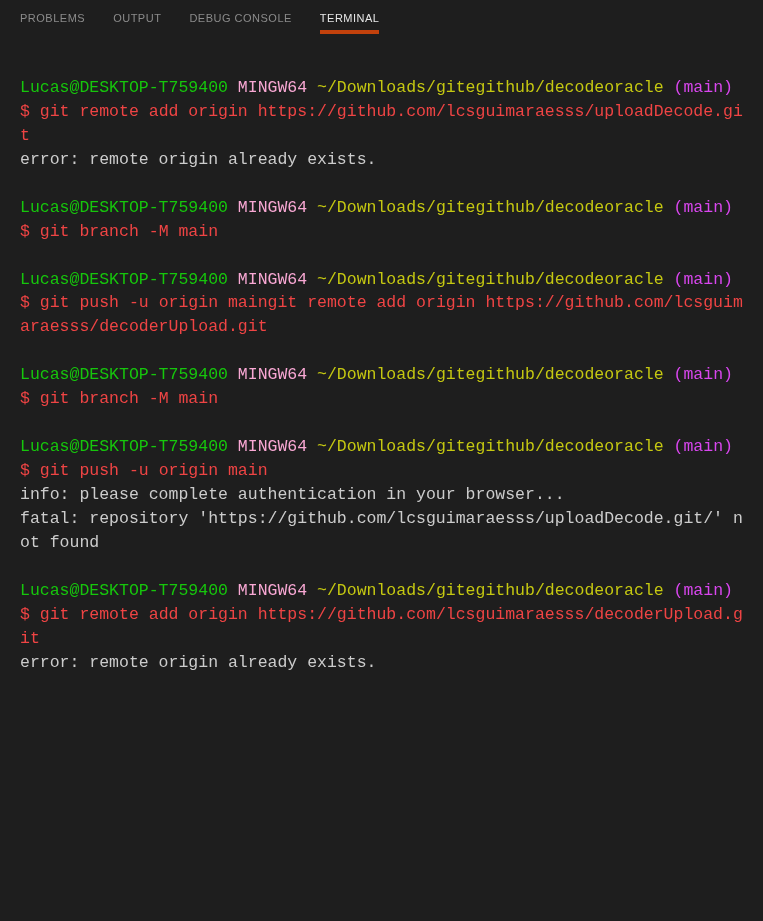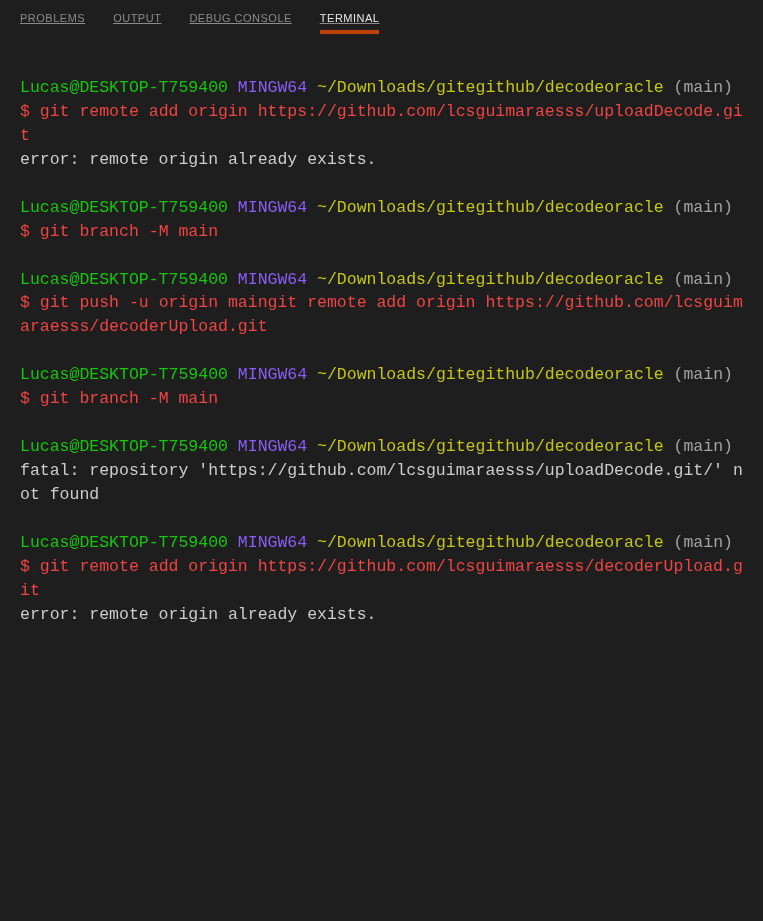--- a/index.html
+++ b/index.html
@@ -15,21 +15,20 @@
       overflow: hidden;
     }
     .tabs {
       display: flex;
       gap: 28px;
       padding: 12px 20px;
       font-family: -apple-system, BlinkMacSystemFont, 'Segoe UI', sans-serif;
       font-size: 11px;
       color: #8b8b8b;
       letter-spacing: 0.5px;
-      text-decoration: underline;
     }
     .tab {
       cursor: pointer;
       padding-bottom: 6px;
     }
     .tab.active {
       color: #e7e7e7;
       border-bottom: 4px solid #c2410c;
     }
     .terminal {
@@ -44,27 +43,27 @@
     .block {
       margin-bottom: 24px;
     }
     .prompt-line {
       word-break: break-all;
     }
     .user-host {
       color: #16c60c;
     }
     .mingw {
-      color: #8b5cf6;
+      color: #f9a8d4;
     }
     .path {
       color: #c5c811;
     }
     .branch {
-      color: #a3a3a3;
+      color: #d946ef;
     }
     .cmd-line {
       color: #ef4444;
       word-break: break-all;
     }
     .output {
       color: #cccccc;
       word-break: break-all;
     }
   </style>
@@ -96,20 +95,22 @@
     <div class="cmd-line"><span>$</span> <span>git push -u origin maingit remote add origin https://github.com/lcsguimaraesss/decoderUpload.git</span></div>
   </div>
 
   <div class="block">
     <div class="prompt-line"><span class="user-host">Lucas@DESKTOP-T759400</span> <span class="mingw">MINGW64</span> <span class="path">~/Downloads/gitegithub/decodeoracle</span> <span class="branch">(main)</span></div>
     <div class="cmd-line"><span>$</span> <span>git branch -M main</span></div>
   </div>
 
   <div class="block">
     <div class="prompt-line"><span class="user-host">Lucas@DESKTOP-T759400</span> <span class="mingw">MINGW64</span> <span class="path">~/Downloads/gitegithub/decodeoracle</span> <span class="branch">(main)</span></div>
+    <div class="cmd-line"><span>$</span> <span>git push -u origin main</span></div>
+    <div class="output">info: please complete authentication in your browser...</div>
     <div class="output">fatal: repository 'https://github.com/lcsguimaraesss/uploadDecode.git/' not found</div>
   </div>
 
   <div class="block">
     <div class="prompt-line"><span class="user-host">Lucas@DESKTOP-T759400</span> <span class="mingw">MINGW64</span> <span class="path">~/Downloads/gitegithub/decodeoracle</span> <span class="branch">(main)</span></div>
     <div class="cmd-line"><span>$</span> <span>git remote add origin https://github.com/lcsguimaraesss/decoderUpload.git</span></div>
     <div class="output">error: remote origin already exists.</div>
   </div>
 
 </div>

